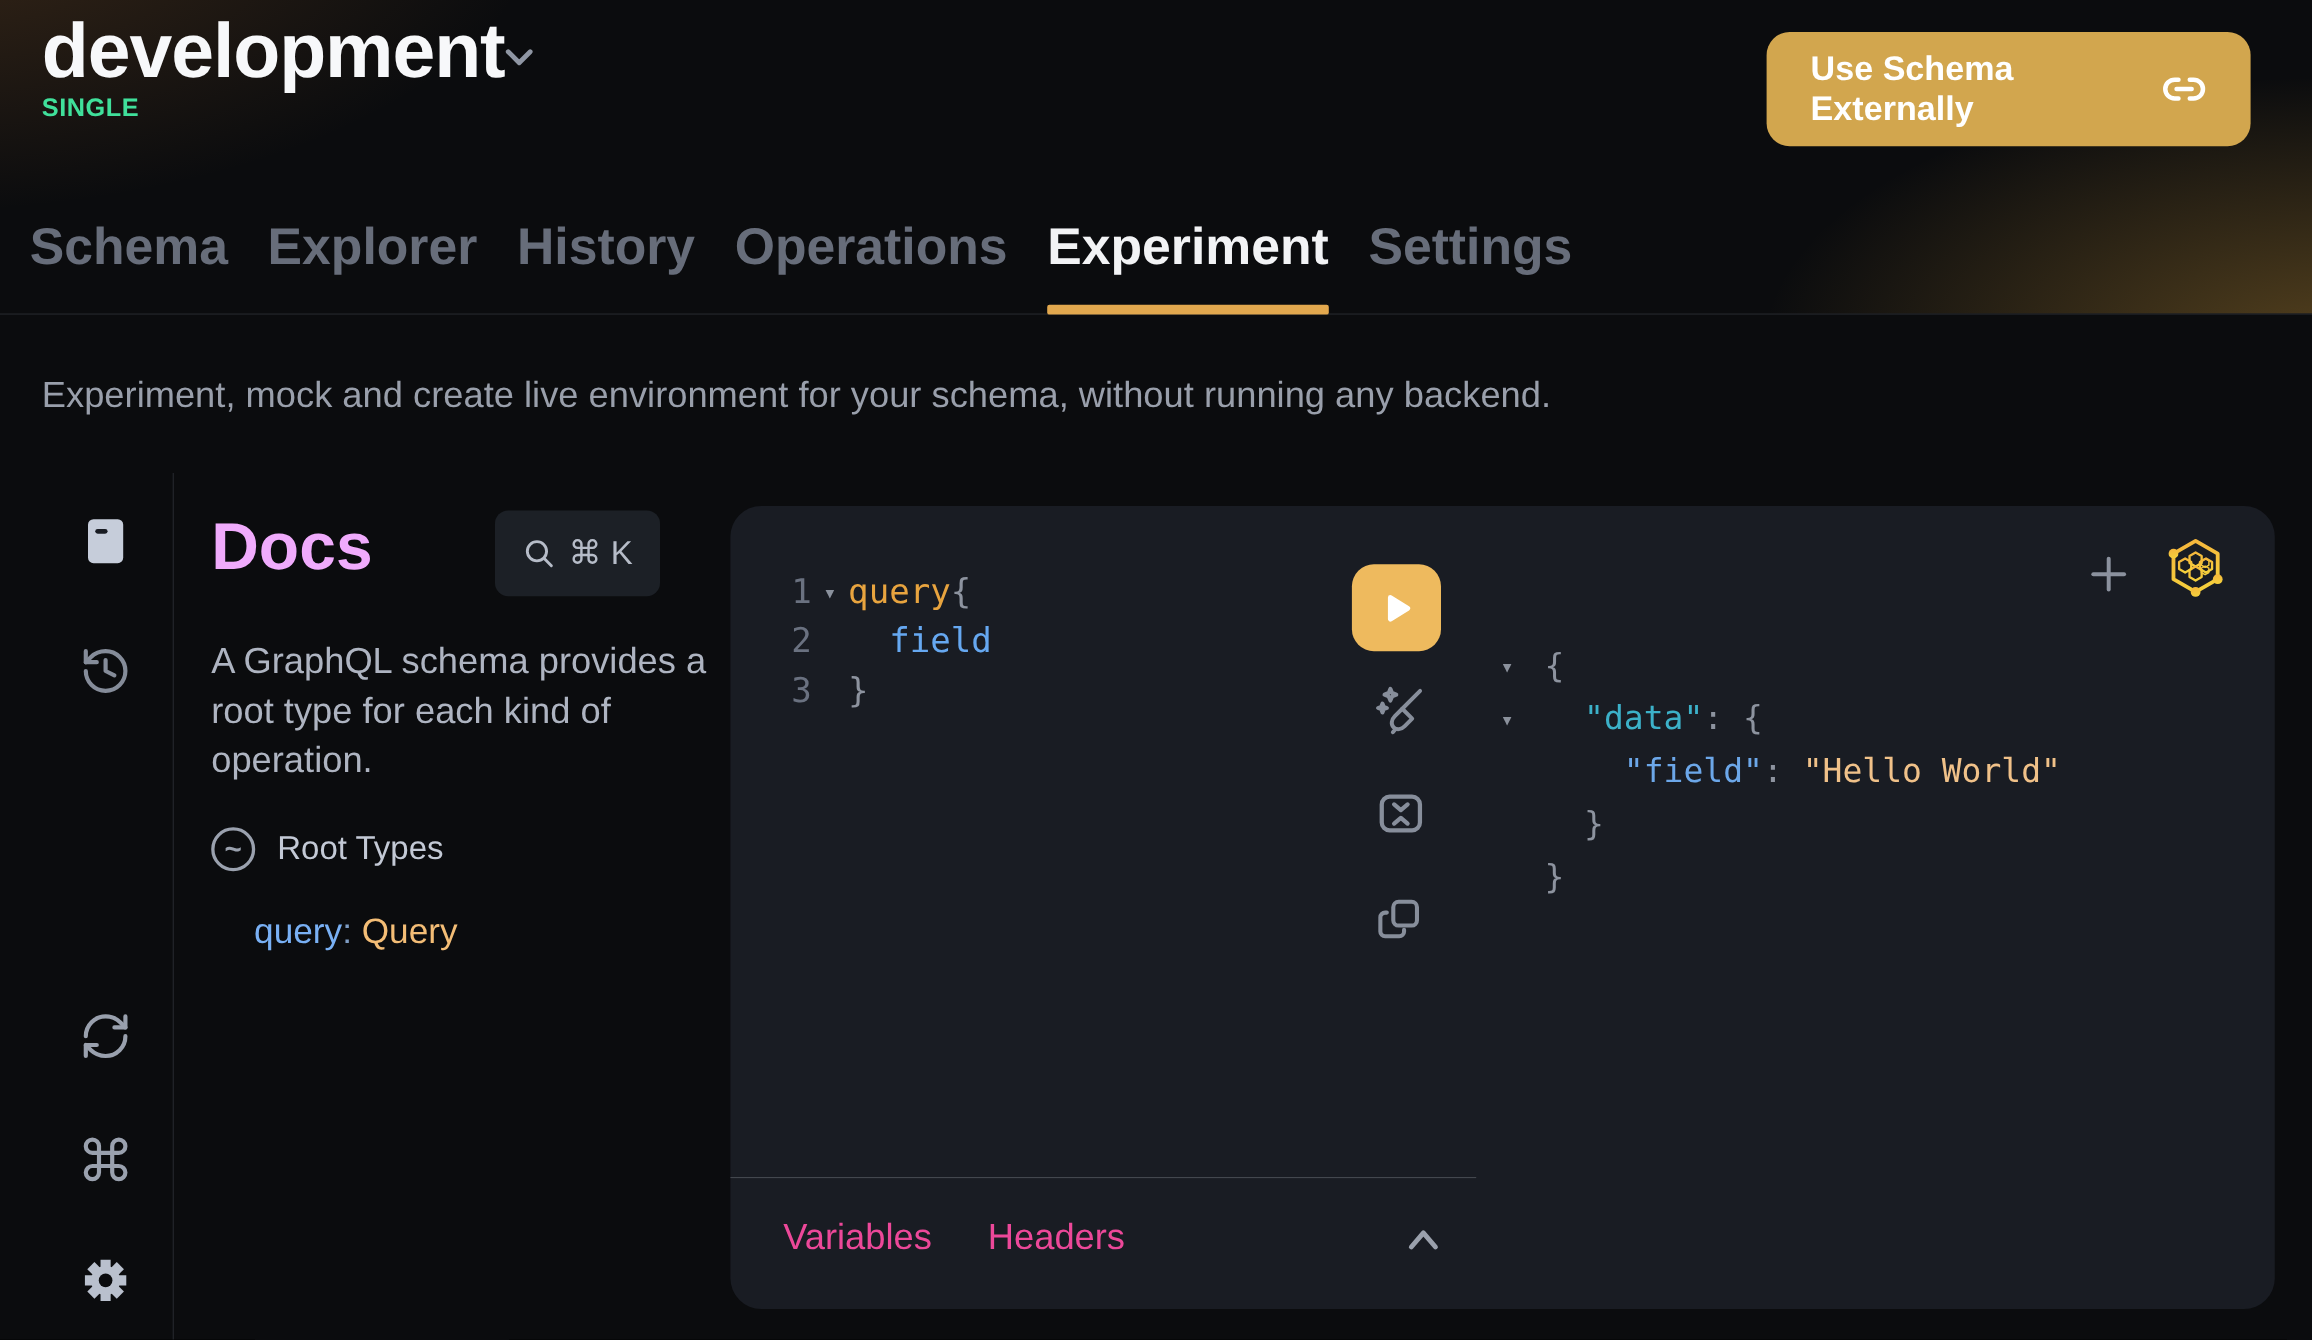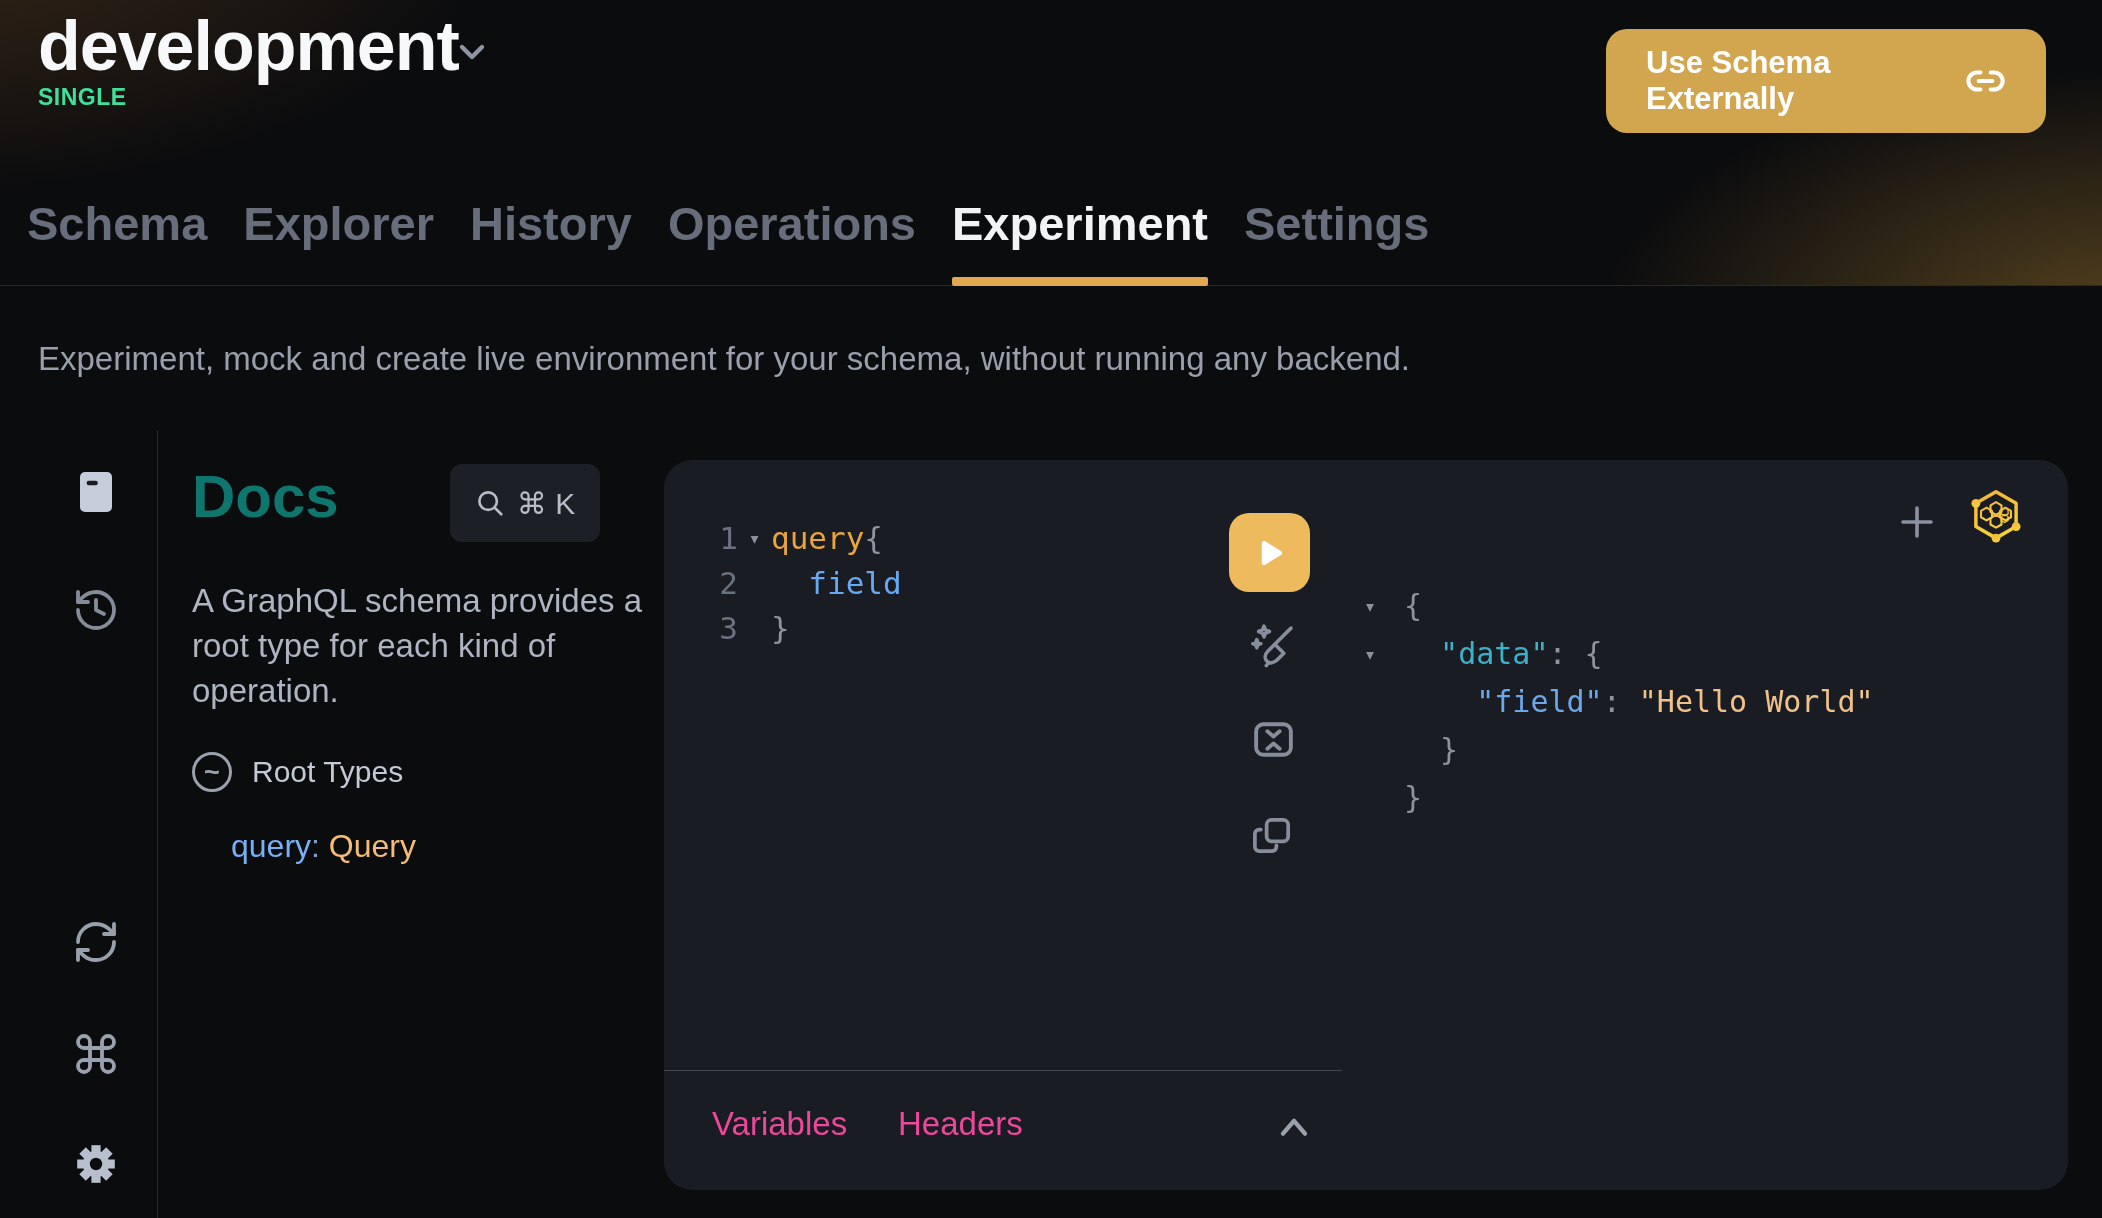--- a/index.html
+++ b/index.html
@@ -54,21 +54,21 @@
   
   .rail-divider{ position:absolute; left:157px; top:430px; bottom:0; width:1px; background:#26292e; }
   .rail-icon{ position:absolute; left:72px; width:48px; height:48px; cursor:pointer; }
   .rail-icon svg{ width:48px; height:48px; }
   .ri-docs{ top:468px; color:#c6cdda; }
   .ri-history{ top:586px; color:#858c99; }
   .ri-reload{ top:918px; color:#99a0ad; }
   .ri-shortcuts{ top:1030px; color:#9aa1ae; }
   .ri-settings{ top:1140px; color:#b9c0cd; }
   
-  .docs-title{ position:absolute; left:192px; top:462px; font-size:60px; font-weight:700; color:#0f766e; }
+  .docs-title{ position:absolute; left:192px; top:462px; font-size:60px; font-weight:700; color:#f0abfc; }
   .docs-search{
     position:absolute; left:450px; top:464px; width:150px; height:78px;
     background:#1c2026; border-radius:12px; cursor:pointer;
     display:flex; align-items:center; justify-content:center; gap:12px;
     color:#b6bcc8; font-size:30px;
   }
   .docs-search svg{ width:30px; height:30px; }
   .docs-intro{
     position:absolute; left:192px; top:578px; width:462px;
     font-size:33px; line-height:45px; color:#aeb4c1;

